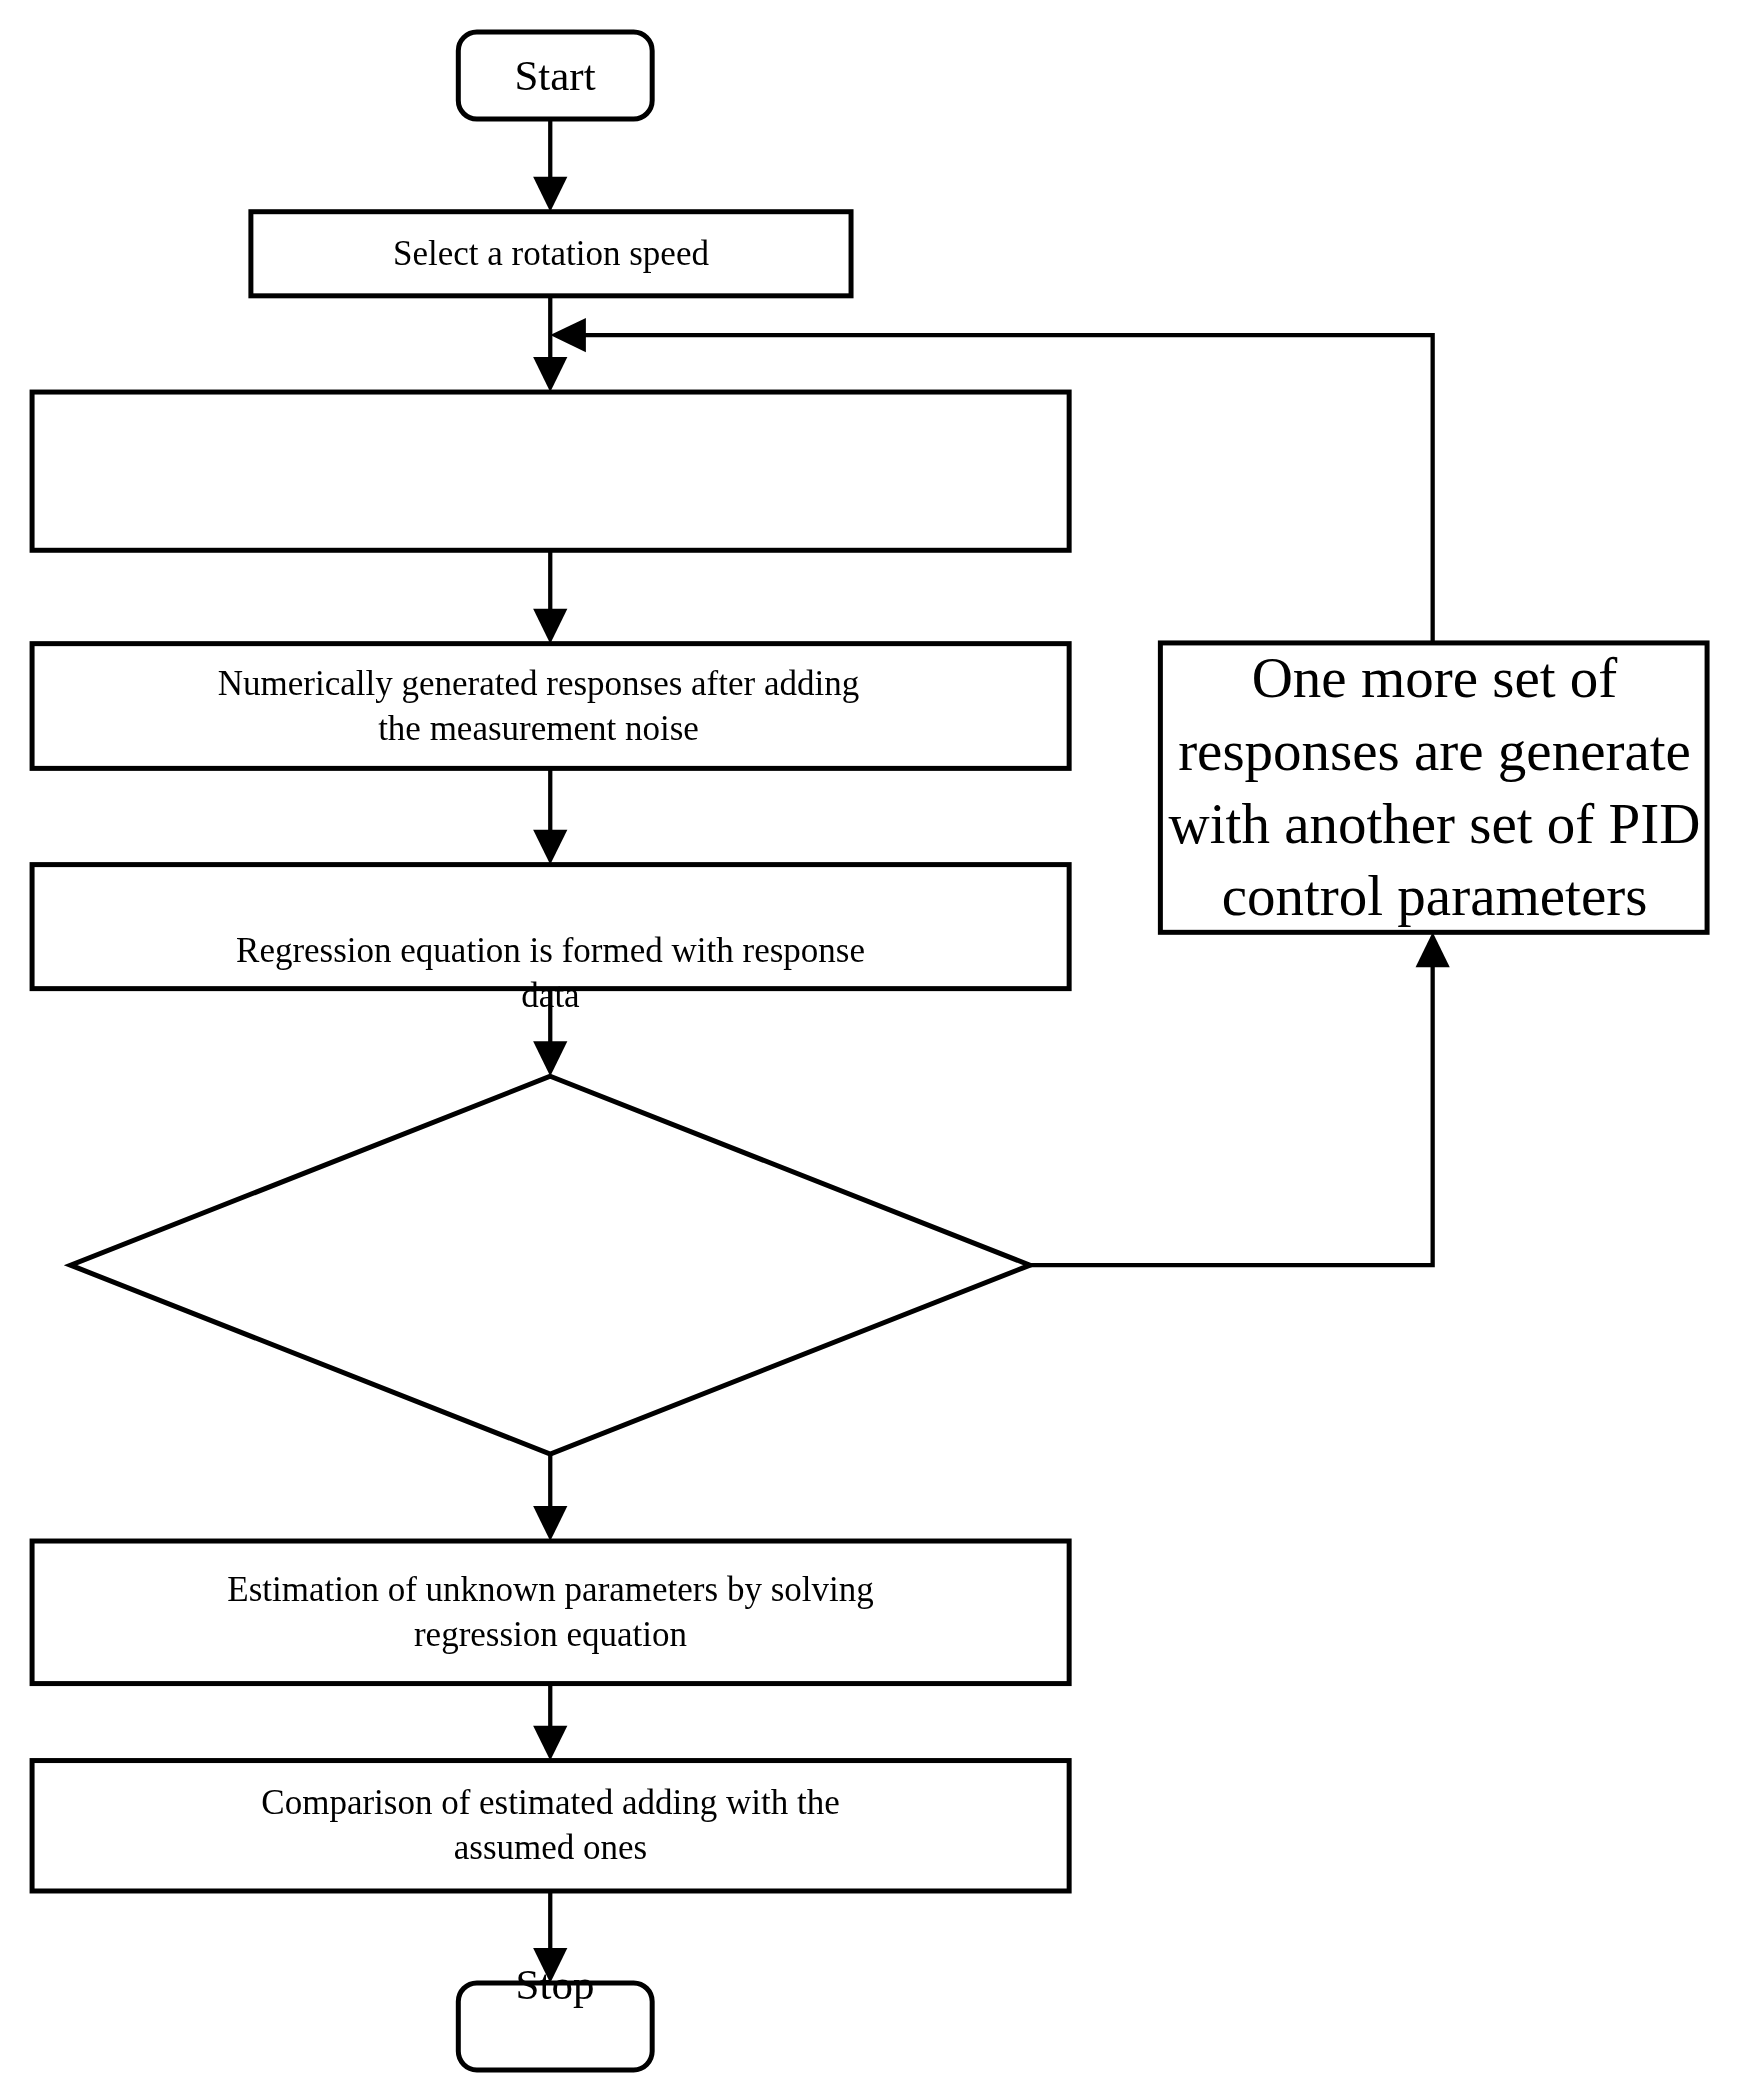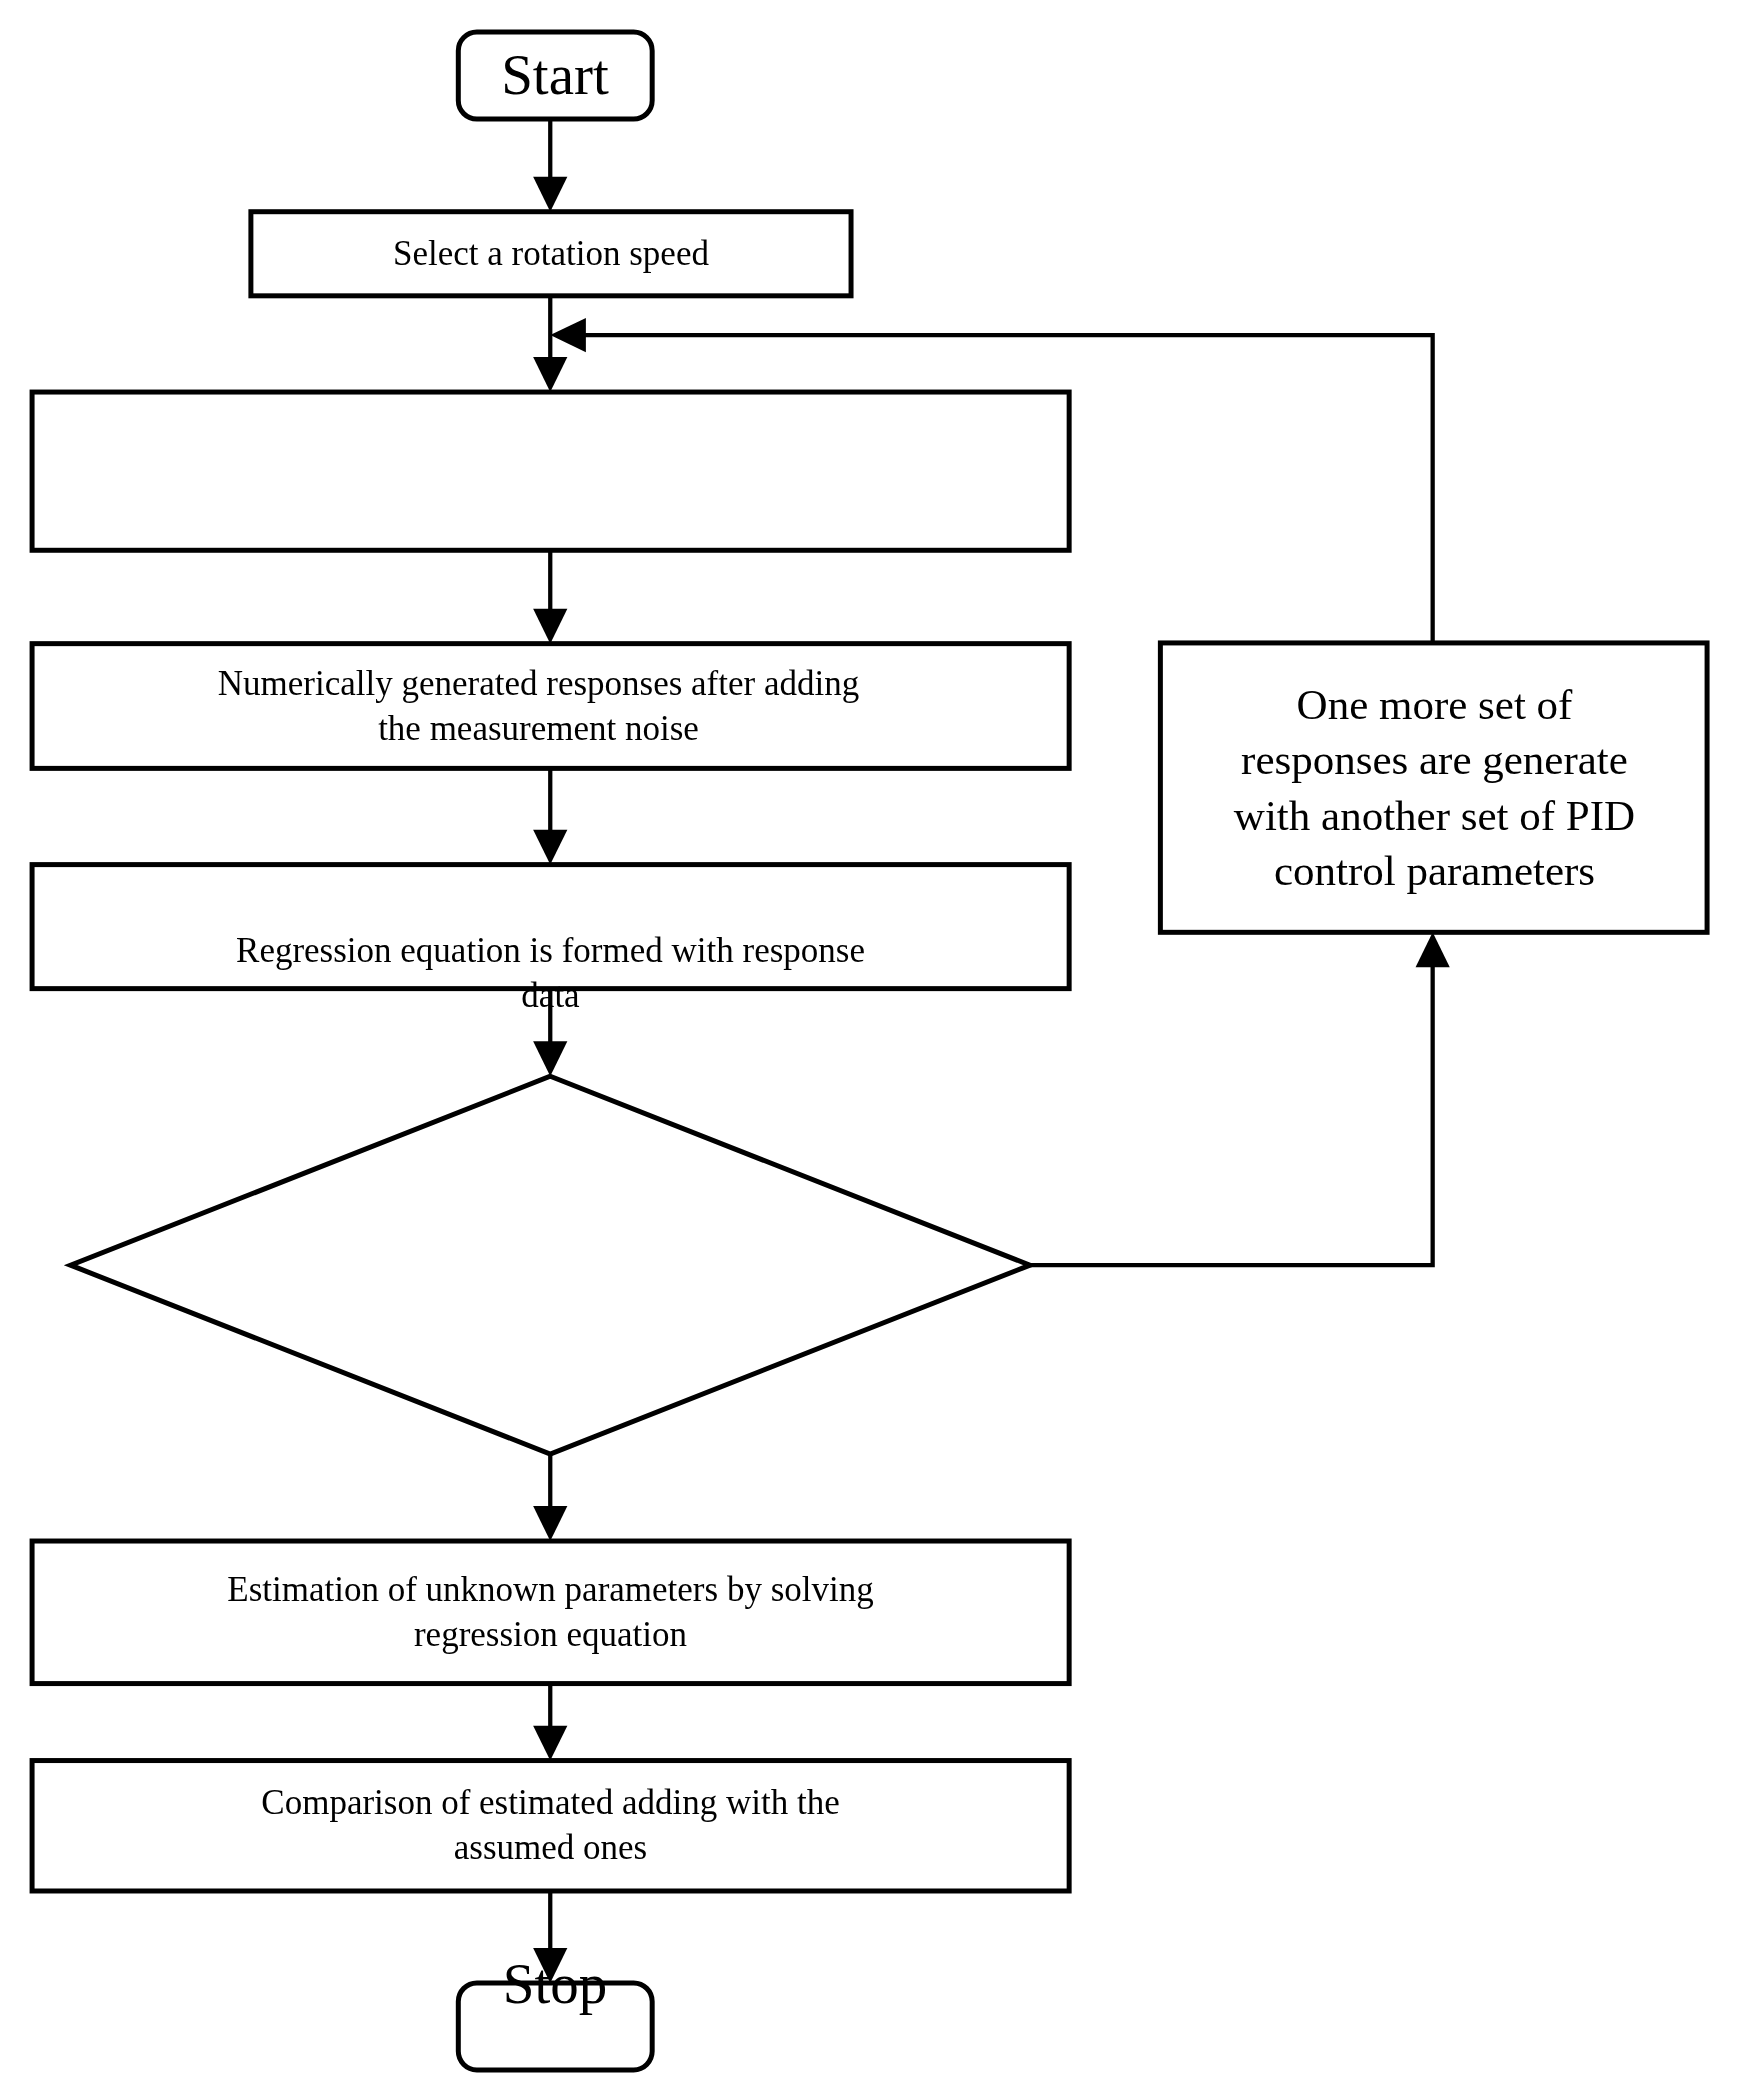--- a/index.html
+++ b/index.html
@@ -46,23 +46,23 @@
     display: flex;
     align-items: center;
     justify-content: center;
     text-align: center;
     color: #000000;
     font-family: "Liberation Serif", "DejaVu Serif", serif;
     line-height: 1.28;
     white-space: pre-line;
     pointer-events: none;
   }
-  .label-terminal { font-size: 57px; }
+  .label-terminal { font-size: 43px; }
   .label-process  { font-size: 35px; }
-  .label-side     { font-size: 43px; }
+  .label-side     { font-size: 57px; }
   .label-decision { font-size: 42px; line-height: 1.44; }
 </style>
 </head>
 <body>
 
 <div id="flowchart-root">
 
   <svg class="chart-canvas" viewBox="0 0 2444 2942">
 
     <rect class="node-shape round-node" x="643" y="45" width="272" height="122" rx="26" ry="26"></rect>

